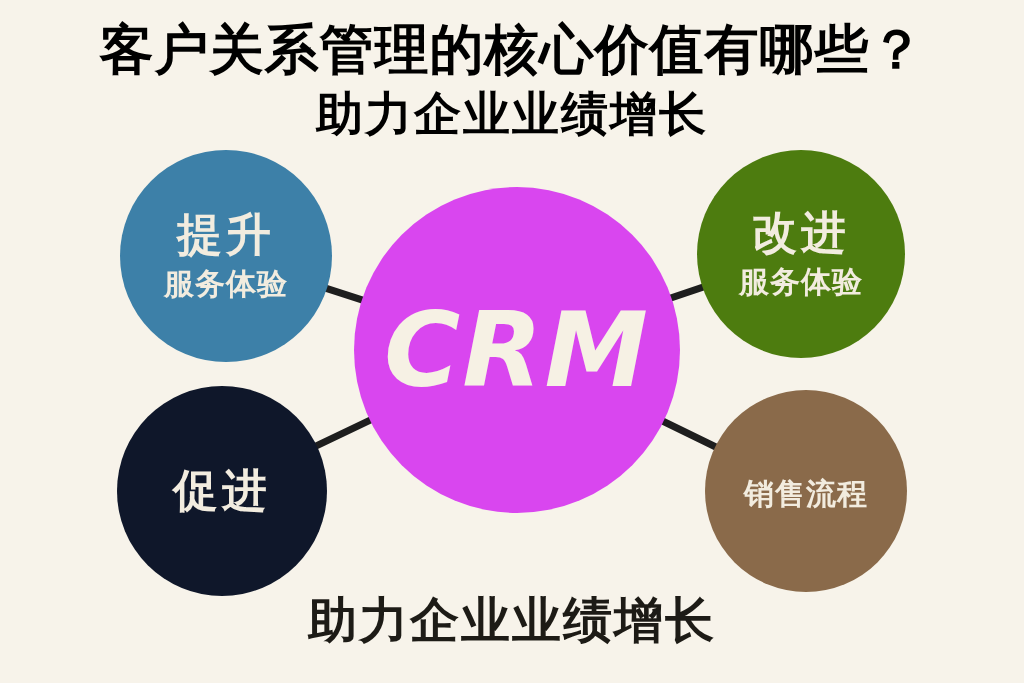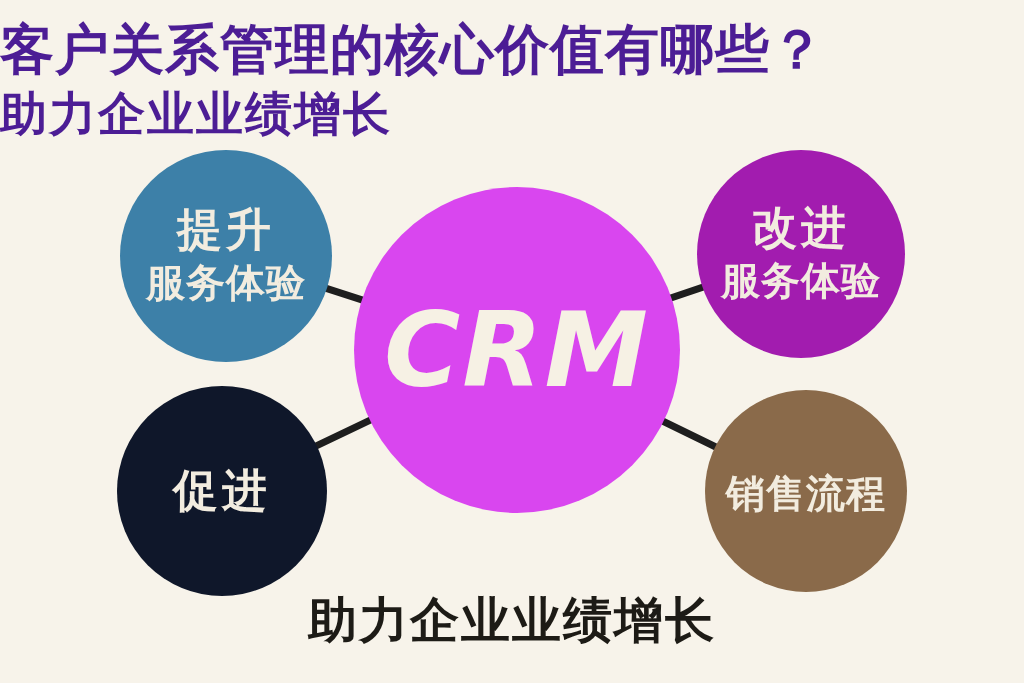--- a/index.html
+++ b/index.html
@@ -13,22 +13,22 @@
     width: 1024px;
     height: 683px;
     overflow: hidden;
     background: #f7f3ea;
   }
   .title-block {
     position: absolute;
     top: 18px;
     left: 0;
     width: 1024px;
-    text-align: left;
-    color: #4c1d95;
+    text-align: center;
+    color: #000000;
     line-height: 1.18;
   }
   .title-line1 {
     font-size: 54px;
     font-weight: 900;
     letter-spacing: 1px;
   }
   .title-line2 {
     font-size: 47px;
     font-weight: 900;
@@ -52,21 +52,21 @@
     text-align: center;
     color: #f2ecdf;
   }
   .node .l1 {
     font-size: 45px;
     font-weight: 800;
     line-height: 1.1;
     letter-spacing: 4px;
   }
   .node .l2 {
-    font-size: 39px;
+    font-size: 30px;
     font-weight: 800;
     line-height: 1.2;
     letter-spacing: 1px;
     margin-top: 6px;
   }
   .node-center {
     left: 354px;
     top: 187px;
     width: 326px;
     height: 326px;
@@ -110,21 +110,21 @@
     <line x1="801" y1="254" x2="517" y2="350" stroke="#1e1e1e" stroke-width="7" stroke-linecap="round"></line>
     <line x1="222" y1="491" x2="517" y2="350" stroke="#1e1e1e" stroke-width="7" stroke-linecap="round"></line>
     <line x1="806" y1="491" x2="517" y2="350" stroke="#1e1e1e" stroke-width="7" stroke-linecap="round"></line>
   </svg>
 
   <div class="node node-top-left" style="background-color: rgb(61, 128, 168);">
     <div class="l1">提升</div>
     <div class="l2">服务体验</div>
   </div>
 
-  <div class="node node-top-right" style="background-color: #a21caf; justify-content: center;">
+  <div class="node node-top-right" style="background-color: #4d7c0f; justify-content: center;">
     <div class="l1">改进</div>
     <div class="l2">服务体验</div>
   </div>
 
   <div class="node node-bottom-left" style="background-color: #0f172a;">
     <div class="l1">促进</div>
   </div>
 
   <div class="node node-bottom-right" style="background-color: rgb(138, 106, 74);">
     <div class="l2">销售流程</div>

